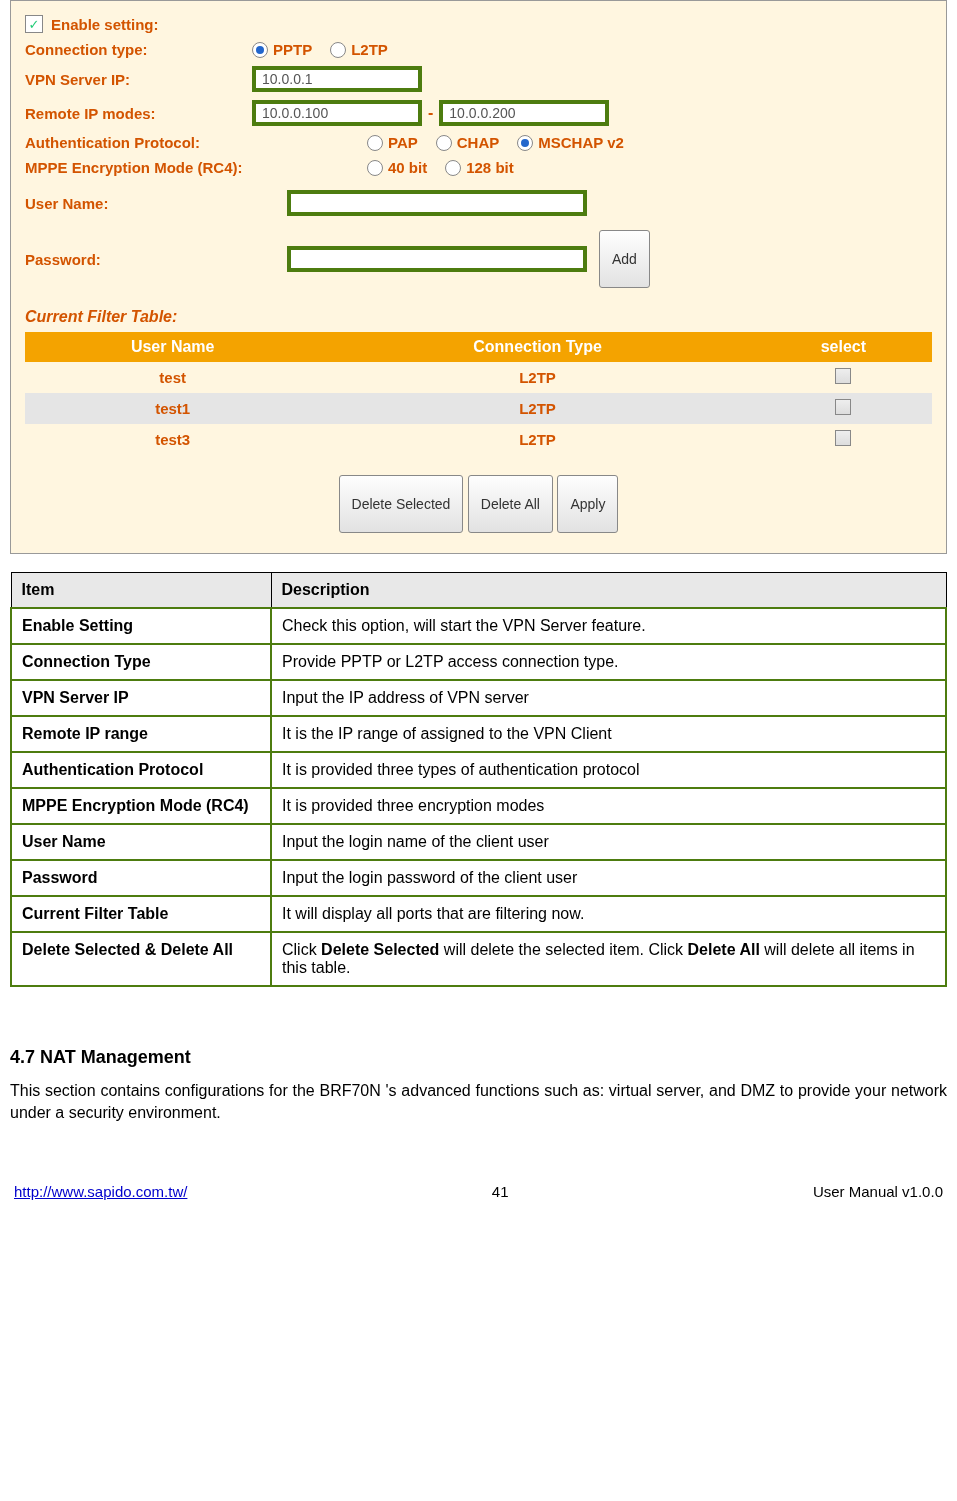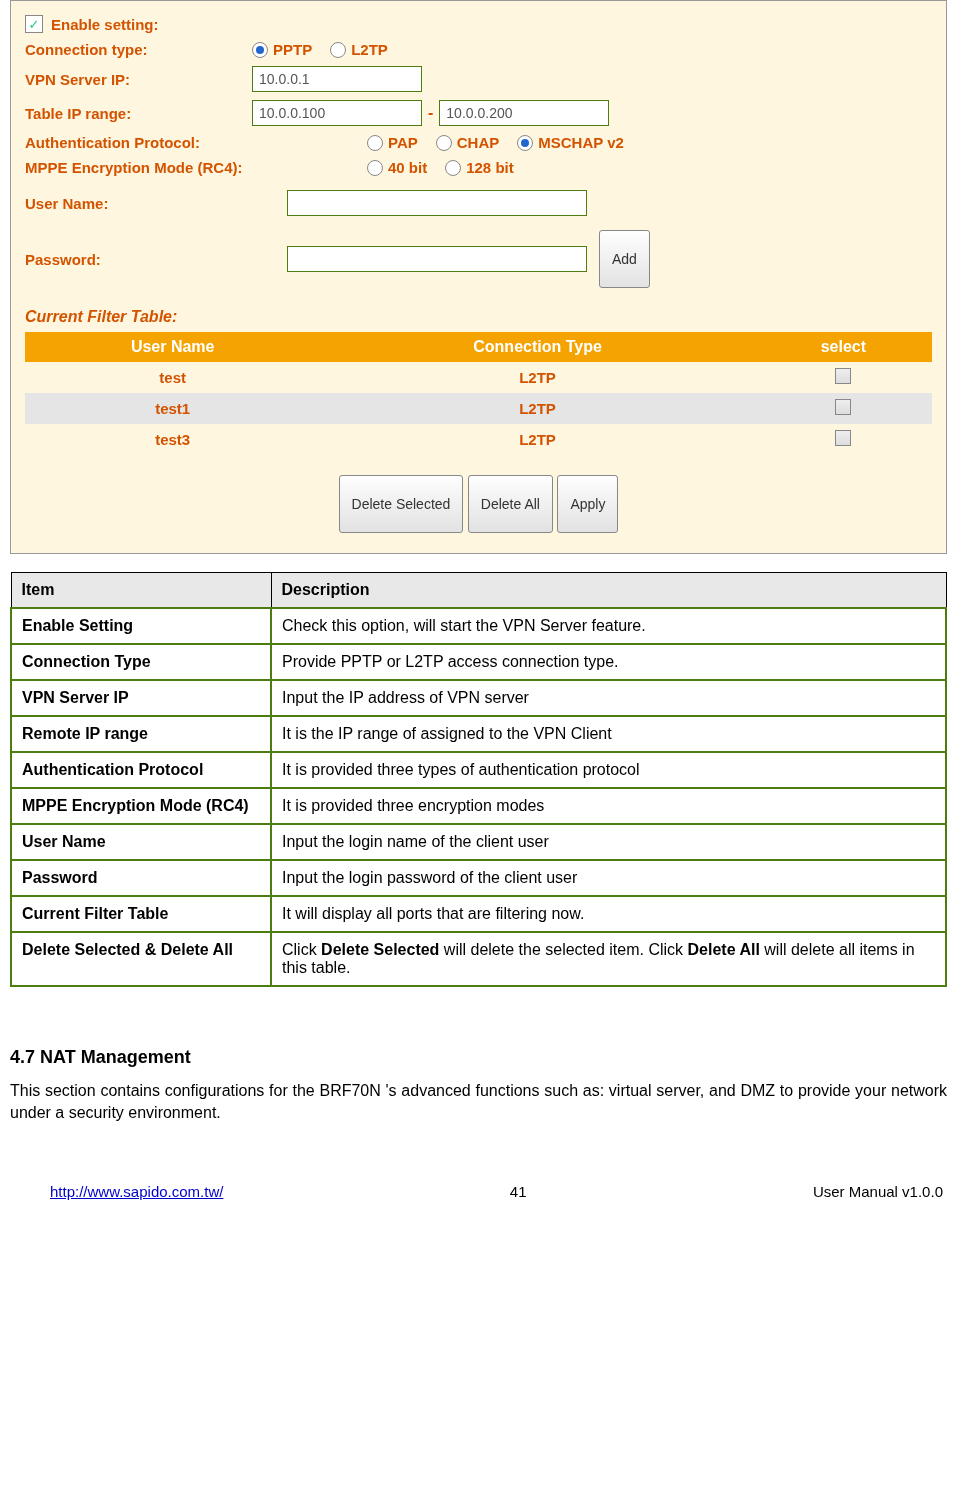--- a/index.html
+++ b/index.html
@@ -73,21 +73,21 @@
       height: 8px;
       border-radius: 50%;
       background: #2266cc;
     }
     .radio-label {
       font-weight: bold;
       color: #d35400;
       font-size: 15px;
     }
     .text-input {
-      border: 1px solid #4d7c0f;
+      border: 4px solid #4d7c0f;
       background: #fff;
       height: 26px;
       padding: 2px 6px;
       font-size: 14px;
       color: #555;
     }
     .text-input.w170 { width: 170px; }
     .text-input.w290 { width: 300px; }
     .dash {
       color: #d35400;
@@ -178,21 +178,20 @@
       line-height: 1.35;
       text-align: justify;
     }
     .footer {
       display: flex;
       justify-content: space-between;
       align-items: flex-end;
       margin-top: 60px;
       font-size: 15px;
       padding: 0 4px 10px 4px;
-      margin-left: 36px;
     }
     .footer-url {
       color: #0000cc;
       text-decoration: underline;
     }
     .content-wrap {
       padding: 0 10px;
     }
   </style>
 </head>
@@ -220,21 +219,21 @@
       </span>
     </div>
   </div>
 
   <div class="form-row">
     <span class="form-label wider">VPN Server IP:</span>
     <input class="text-input w170" value="10.0.0.1" style="">
   </div>
 
   <div class="form-row">
-    <span class="form-label wider">Table IP range:</span>
+    <span class="form-label wider">Remote IP modes:</span>
     <input class="text-input w170" value="10.0.0.100" style="">
     <span class="dash">-</span>
     <input class="text-input w170" value="10.0.0.200" style="">
   </div>
 
   <div class="form-row">
     <span class="form-label" style="min-width:330px">Authentication Protocol:</span>
     <div class="radio-group">
       <span class="radio-item">
         <span class="radio-circle"></span>

